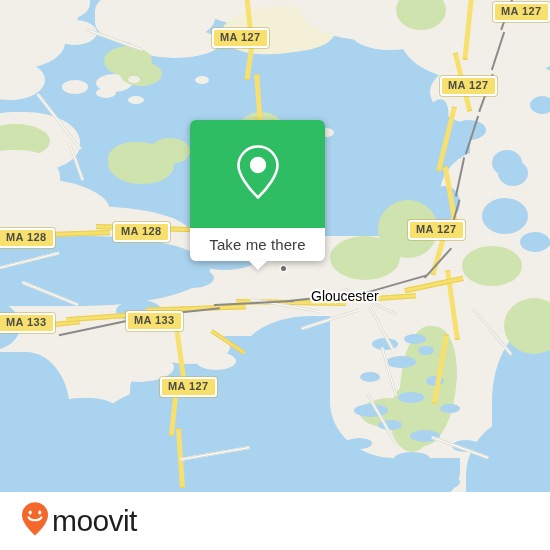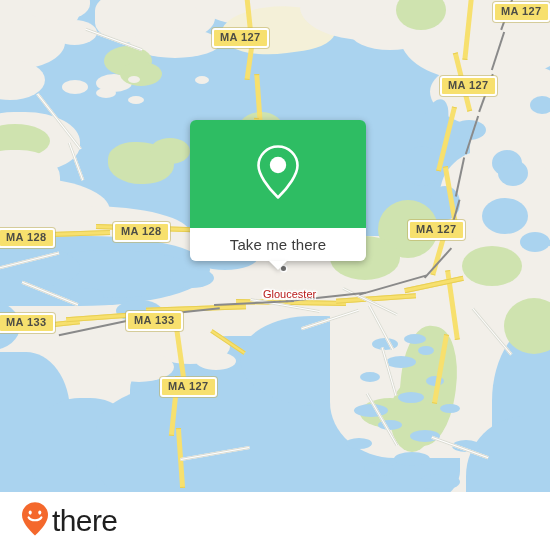--- a/index.html
+++ b/index.html
@@ -40,36 +40,37 @@
     letter-spacing:.4px;
     padding:2px 6px 3px 6px;
     line-height:11px;
     white-space:nowrap;
     box-shadow:0 0 0 1px rgba(190,175,90,.55);
   }
 
   
   .place{
     position:absolute;
-    font-size:11px;
-    color:#b91c1c;
+    font-size:14px;
+    color:#000000;
     white-space:nowrap;
     text-shadow:
       -1.5px -1.5px 0 #fff, 1.5px -1.5px 0 #fff,
       -1.5px  1.5px 0 #fff, 1.5px  1.5px 0 #fff,
       0 2px 2px #fff, 2px 0 2px #fff, -2px 0 2px #fff, 0 -2px 2px #fff;
+    margin-left: 48px;
   }
   .place-dot{
     position:absolute;width:5px;height:5px;border-radius:50%;
     background:#6f6f6f;box-shadow:0 0 0 1.5px #fff;
   }
 
   
   .callout{
-    position:absolute;left:190px;top:120px;width:176px;
+    position:absolute;left:190px;top:120px;width:135px;
     border-radius:6px;
     box-shadow:0 2px 7px rgba(0,0,0,.30);
     overflow:visible;
   }
   .callout-top{
     height:108px;background:#2ebd63;
     border-radius:6px 6px 0 0;
     display:flex;align-items:center;justify-content:center;
   }
   .callout-bottom{
@@ -331,18 +332,18 @@
 
       <div class="brand">
         <span>
           <svg width="30" height="36" viewBox="0 0 30 36" aria-hidden="true">
             <path d="M15 1.2 C7.8 1.2 2 6.9 2 14 C2 21 8.6 28.5 15 34.6 C21.4 28.5 28 21 28 14 C28 6.9 22.2 1.2 15 1.2 Z" fill="#f4682c"></path>
             <ellipse cx="10.2" cy="11.6" rx="1.55" ry="2.1" fill="#ffffff"></ellipse>
             <ellipse cx="19.8" cy="11.6" rx="1.55" ry="2.1" fill="#ffffff"></ellipse>
             <path d="M8.6 16.4 C10.8 20.2 19.2 20.2 21.4 16.4" fill="none" stroke="#ffffff" stroke-width="2.1" stroke-linecap="round"></path>
           </svg>
         </span>
-        <span class="brand-text">there</span>
+        <span class="brand-text">moovit</span>
       </div>
     </div>
   </div>
 
 </div>
 
 </body></html>

